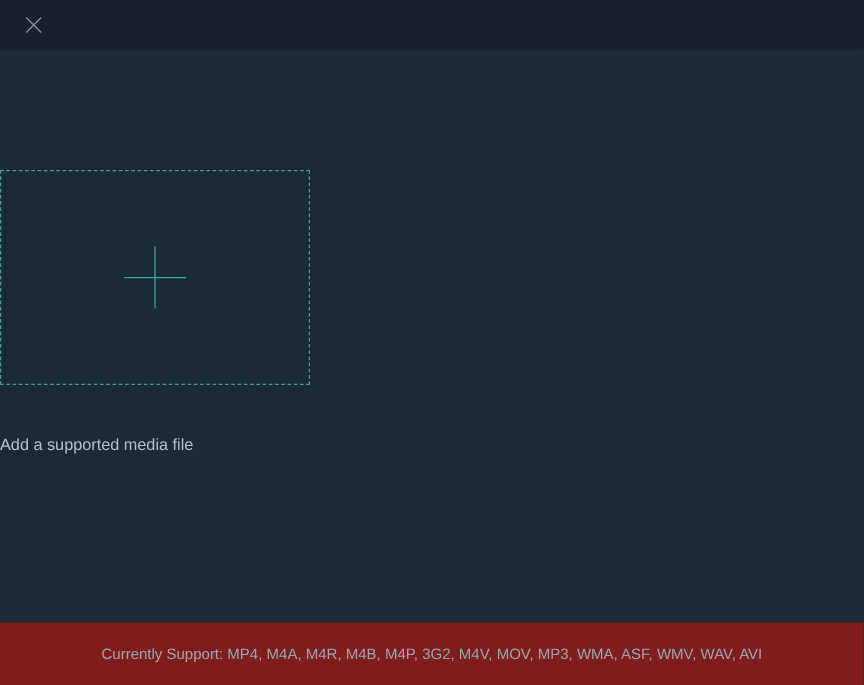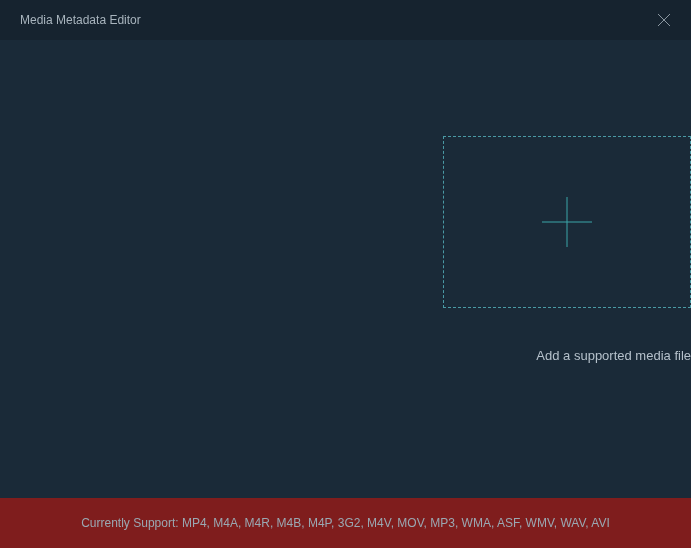--- a/index.html
+++ b/index.html
@@ -36,21 +36,21 @@
       justify-content: center;
     }
     .close-icon svg {
       stroke: #8a96a0;
       stroke-width: 1;
     }
     .main-content {
       height: 458px;
       display: flex;
       flex-direction: column;
-      align-items: flex-end;
+      align-items: flex-start;
       justify-content: center;
     }
     .dropzone {
       width: 248px;
       height: 172px;
       border: 1px dashed #4a9aa5;
       display: flex;
       align-items: center;
       justify-content: center;
       cursor: pointer;
@@ -85,21 +85,20 @@
     }
     .footer-text {
       color: #9aa8b2;
       font-size: 12px;
     }
   </style>
 </head>
 <body>
 
 <div class="titlebar">
-  <span class="titlebar-title">Media Metadata Editor</span>
   <div class="close-icon">
     <svg width="14" height="14" viewBox="0 0 14 14">
       <line x1="1" y1="1" x2="13" y2="13"></line>
       <line x1="13" y1="1" x2="1" y2="13"></line>
     </svg>
   </div>
 </div>
 
 <div class="main-content">
   <div class="dropzone">

